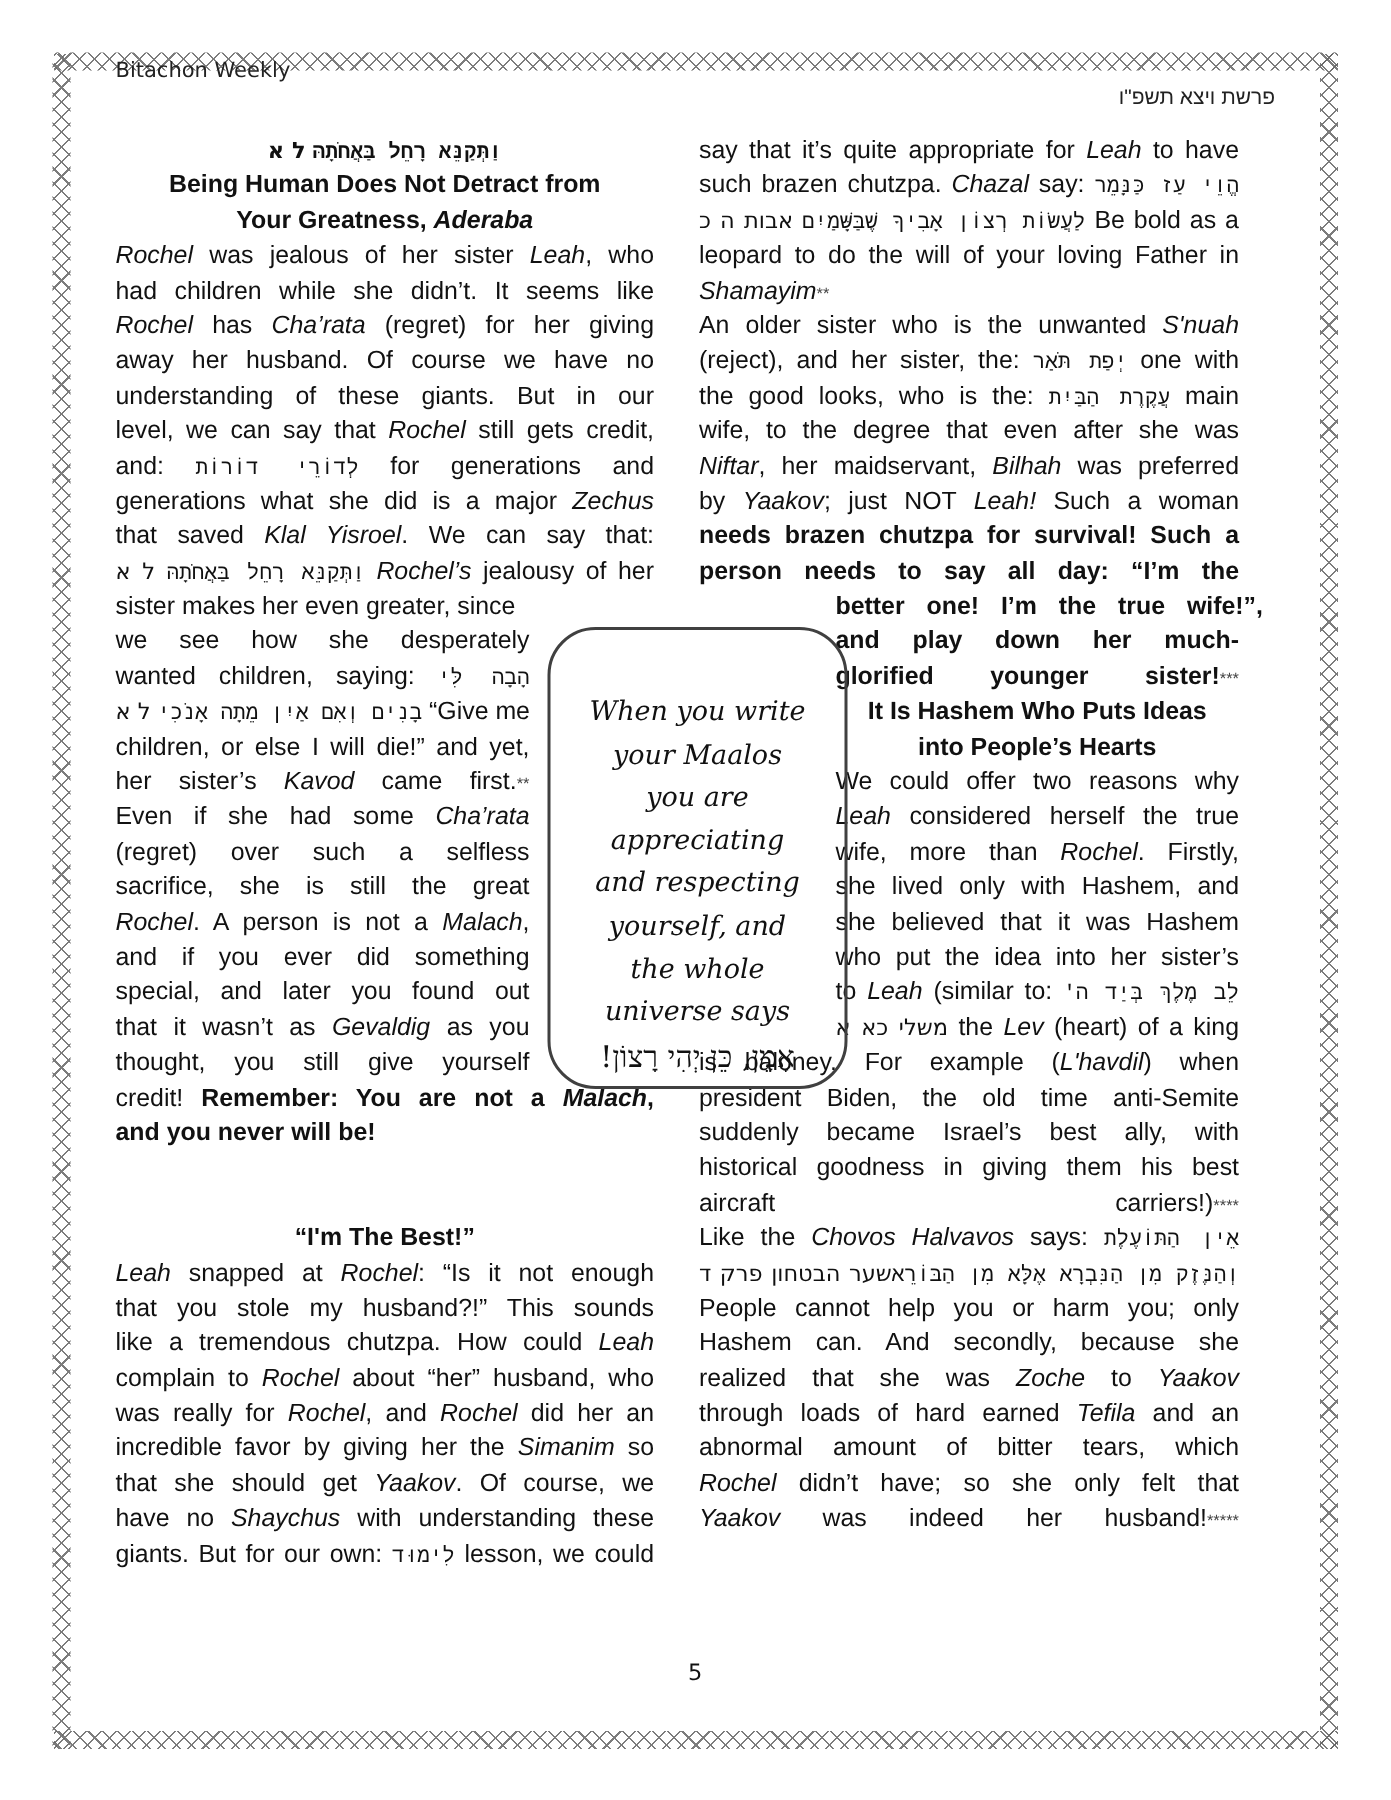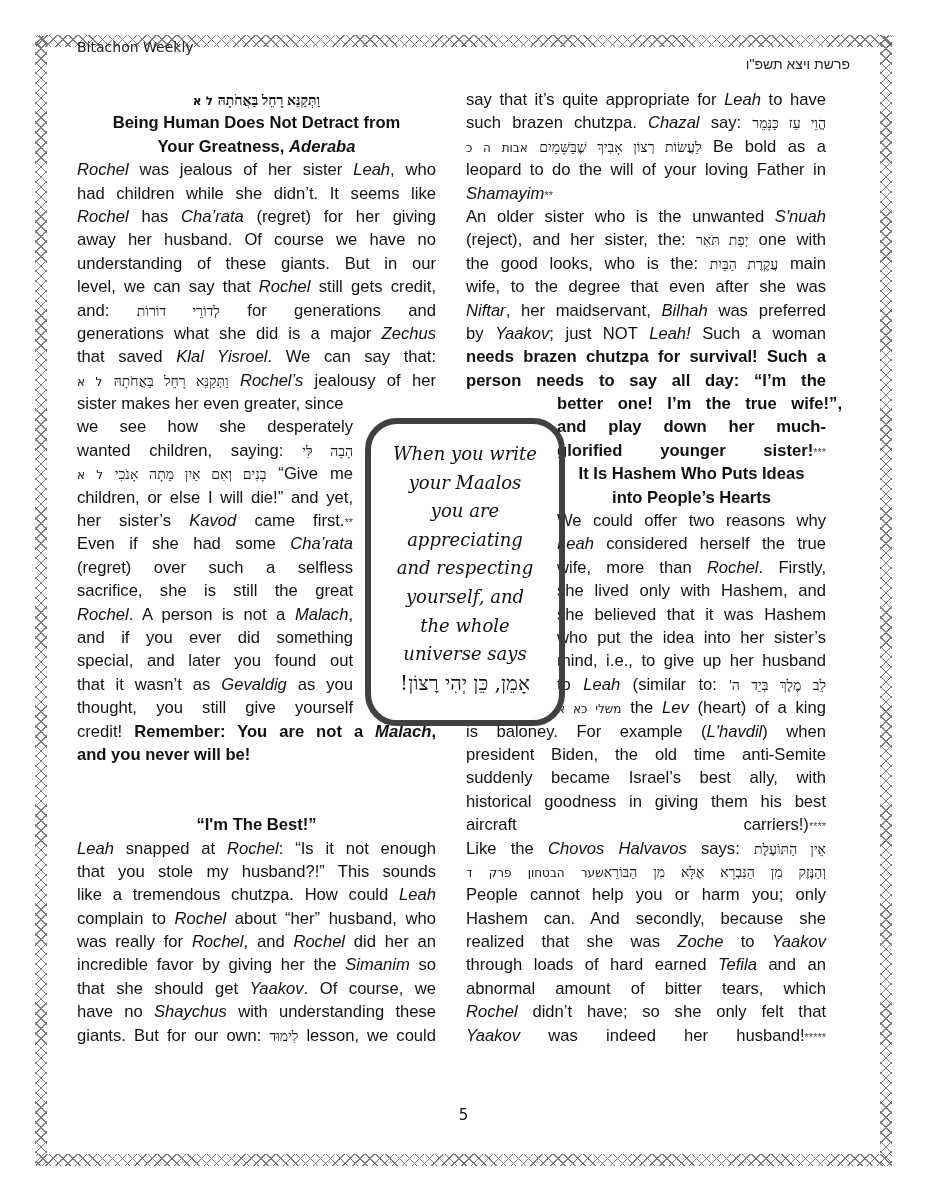--- a/index.html
+++ b/index.html
@@ -20,30 +20,30 @@
     font-family:"DejaVu Sans", sans-serif; color:#222; }
   .header-right { position:absolute; right:77px; top:56px; font-size:14px; direction:rtl; color:#222; }
   .col { position:absolute; font-size:16.6px; line-height:23.4px; }
   .col-left { left:77px; top:88px; width:359px; }
   .col-right { left:466px; top:88px; width:360px; }
   .line { white-space:nowrap; text-align:justify; text-align-last:justify; height:23.4px; overflow:visible; }
   .line.last { text-align-last:left; }
   .line.center { text-align:center; text-align-last:center; }
   .line.narrow { width:276px; }
   .line.indent { margin-left:91px; width:269px; }
-  .he { font-family:Liberation Serif, serif; font-size:14px; }
-  .he-sm { font-family:"DejaVu Sans", sans-serif; font-size:12px; }
+  .he { font-family:Liberation Mono, monospace; font-size:14px; }
+  .he-sm { font-family:"DejaVu Sans", sans-serif; font-size:15px; }
   .bold { font-weight:bold; }
   .stars { font-size:11px; color:#444; }
   .heading { font-weight:bold; text-align:right; text-align-last:center; }
   .gap { height:23.4px; }
   .quote-box { position:absolute; left:365px; top:418px; width:200px; height:308px;
-    border:6px solid #404040; border-radius:32px; box-sizing:border-box;
+    border:2px solid #404040; border-radius:32px; box-sizing:border-box;
     text-align:center; font-family:"DejaVu Serif", serif; font-style:italic;
-    font-size:18px; line-height:28.6px; padding-top:16px; color:#111; }
+    font-size:18px; line-height:28.6px; padding-top:41px; color:#111; }
   .quote-box .qhe { font-style:normal; font-family:"DejaVu Serif", serif; font-size:20px; }
   .page-num { position:absolute; left:0; width:927px; top:1106px; text-align:center; font-size:15px;
     font-family:"DejaVu Sans", sans-serif; }
 </style>
 </head>
 <body>
 
 <div class="border-h" style="top:35px;"></div>
 <div class="border-h" style="top:1154px;"></div>
 <div class="border-v" style="left:35px;"></div>
@@ -118,21 +118,20 @@
   <div class="line bold indent"><span>and play down her much-</span></div>
   <div class="line indent"><b>glorified younger sister!</b><span class="stars">***</span></div>
   <div class="line heading indent"><span>It Is Hashem Who Puts Ideas</span></div>
   <div class="line heading indent"><span>into People’s Hearts</span></div>
   <div class="line indent"><span>We could offer two reasons why</span></div>
   <div class="line indent"><i>Leah</i><span> considered herself the true</span></div>
   <div class="line indent"><span>wife, more than </span><i>Rochel</i><span>. Firstly,</span></div>
   <div class="line indent"><span>she lived only with Hashem, and</span></div>
   <div class="line indent"><span>she believed that it was Hashem</span></div>
   <div class="line indent"><span>who put the idea into her sister’s</span></div>
-  <div class="line indent"><span>mind, i.e., to give up her husband</span></div>
   <div class="line indent"><span>to </span><i>Leah</i><span> (similar to: </span><span class="he" dir="rtl">לֵב מֶלֶךְ בְּיַד ה'</span></div>
   <div class="line indent"><span class="he-sm" dir="rtl">משלי כא א</span><span> the </span><i>Lev</i><span> (heart) of a king</span></div>
   <div class="line"><span>is baloney. For example (</span><i>L'havdil</i><span>) when</span></div>
   <div class="line"><span>president Biden, the old time anti-Semite</span></div>
   <div class="line"><span>suddenly became Israel’s best ally, with</span></div>
   <div class="line"><span>historical goodness in giving them his best</span></div>
   <div class="line"><span>aircraft carriers!)</span><span class="stars">****</span></div>
   <div class="line"><span>Like the </span><i>Chovos Halvavos</i><span> says: </span><span class="he" dir="rtl">אֵין הַתּוֹעֶלֶת</span></div>
   <div class="line" dir="rtl"><span class="he">וְהַנֶּזֶק מִן הַנִּבְרָא אֶלָּא מִן הַבּוֹרֵא</span><span class="he-sm">שער הבטחון פרק ד</span></div>
   <div class="line"><span>People cannot help you or harm you; only</span></div>

